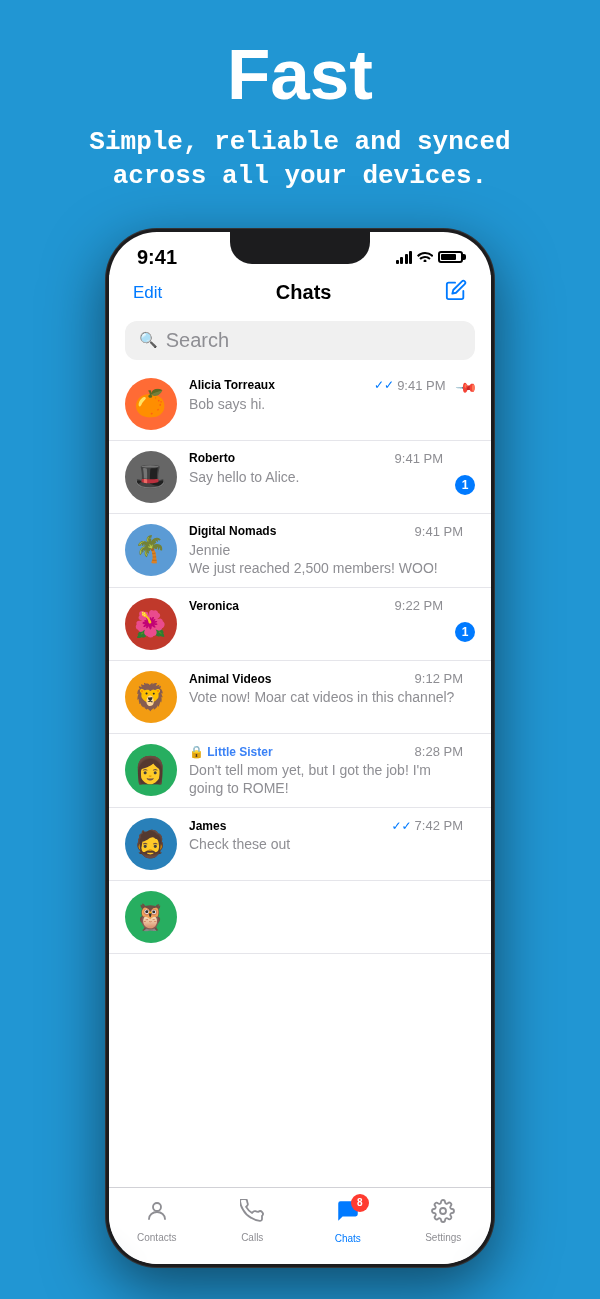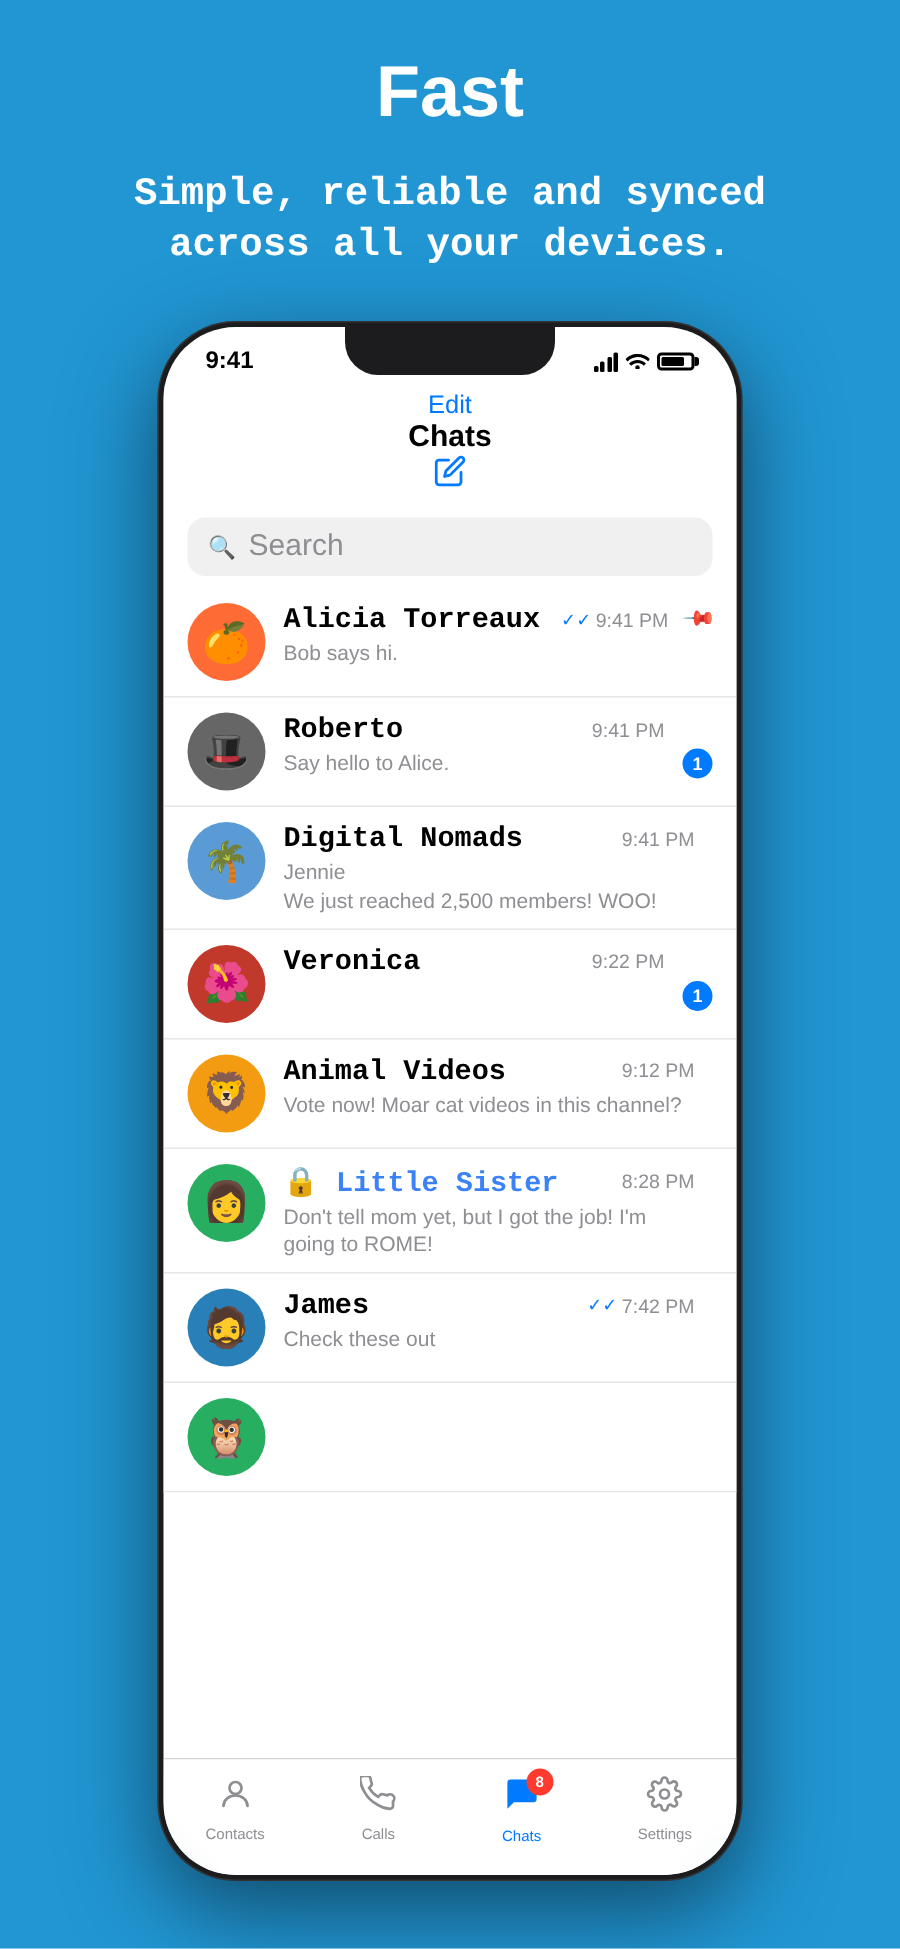--- a/index.html
+++ b/index.html
@@ -12,25 +12,25 @@
       position: relative;
     }
 
     
     .header-section {
       text-align: center;
       padding: 36px 40px 24px;
       color: white;
     }
     .header-title {
-      font-size: 48px;
+      font-size: 71px;
       font-weight: 900;
       color: white;
       line-height: 1.1;
-      margin-bottom: 24px;
+      margin-bottom: 12px;
     }
     .header-subtitle {
       font-size: 26px;
       font-weight: 700;
       color: white;
       line-height: 1.3;
       font-family: Liberation Mono, monospace;
     }
 
     
@@ -76,21 +76,21 @@
       display: flex;
       justify-content: space-between;
       align-items: center;
       padding: 14px 28px 6px;
       font-size: 15px;
       font-weight: 600;
       color: #000;
       position: relative;
       z-index: 5;
     }
-    .status-time { font-weight: 700; font-size: 16px; }
+    .status-time { font-weight: 700; font-size: 20px; }
     .status-icons { display: flex; align-items: center; gap: 5px; }
     .signal-bars { display: flex; align-items: flex-end; gap: 1.5px; }
     .signal-bar { background: #000; border-radius: 1px; width: 3px; }
     .wifi-icon { font-size: 13px; }
     .battery-icon {
       width: 25px; height: 12px;
       border: 2px solid #000;
       border-radius: 3px;
       position: relative;
       display: flex;
@@ -115,21 +115,20 @@
       border-radius: 1px;
     }
 
     
     .nav-bar {
       display: flex;
       align-items: center;
       justify-content: space-between;
       padding: 4px 24px 8px;
       background: white;
-      flex-direction: column;
     }
     .nav-edit {
       color: #007AFF;
       font-size: 17px;
       font-weight: 400;
       cursor: pointer;
     }
     .nav-title {
       font-size: 20px;
       font-weight: 700;
@@ -193,24 +192,23 @@
     }
 
     .chat-content { flex: 1; min-width: 0; }
     .chat-header-row {
       display: flex;
       justify-content: space-between;
       align-items: center;
       margin-bottom: 2px;
     }
     .chat-name {
-      font-size: 19px;
+      font-size: 12px;
       font-weight: 600;
       color: #000;
-      font-family: Liberation Mono, monospace;
     }
     .chat-name.green { color: #3b82f6; }
     .chat-time {
       font-size: 13px;
       color: #8e8e93;
       white-space: nowrap;
       display: flex;
       align-items: center;
       gap: 3px;
     }

